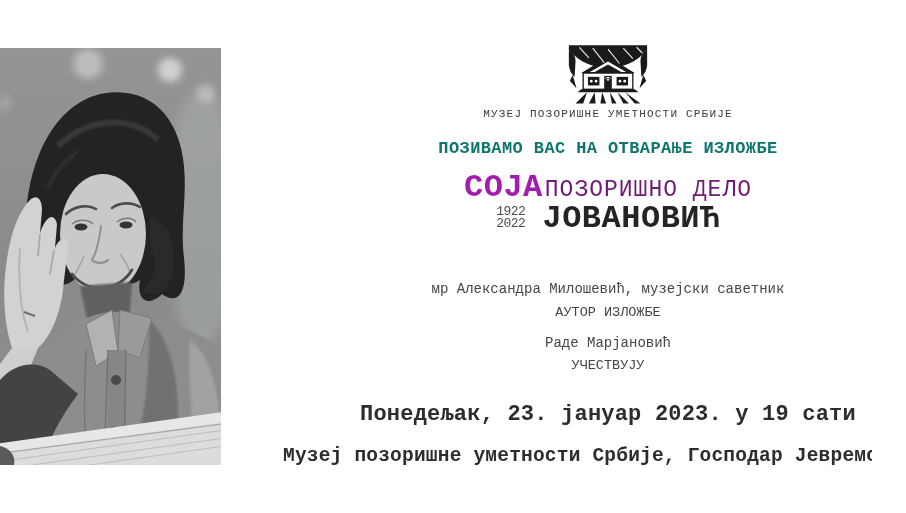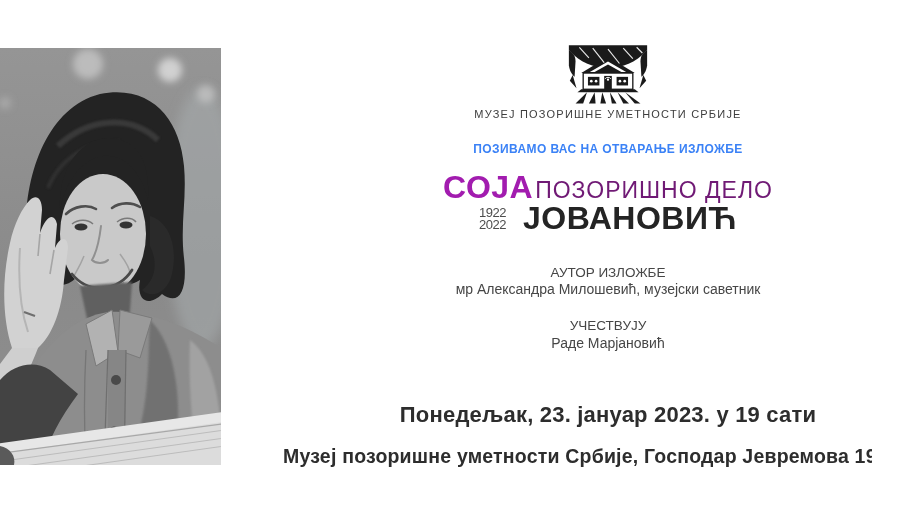--- a/index.html
+++ b/index.html
@@ -1,34 +1,34 @@
 <!DOCTYPE html>
 <html><head>
 <meta charset="utf-8">
 <style>
   html,body{margin:0;padding:0;background:#ffffff;}
   .card{
     position:relative;width:872px;height:513px;background:#ffffff;
-    overflow:hidden;font-family:Liberation Sans, sans-serif;
+    overflow:hidden;font-family:Liberation Mono, monospace;
   }
   .photo{position:absolute;left:0;top:48px;width:221px;height:417px;}
   .photo svg{display:block;width:221px;height:417px;}
   .blk{position:absolute;left:310px;width:596px;text-align:center;color:#3f3f3f;}
   .logo-wrap{top:44px;}
   .logo-wrap svg{display:inline-block;width:84px;height:60px;}
   .museum-name{top:107px;font-size:11px;letter-spacing:1.2px;line-height:14px;color:#3d3d3d;}
-  .invite{top:141px;font-size:12px;font-weight:bold;letter-spacing:.4px;line-height:16px;color:#3b82f6;}
+  .invite{top:141px;font-size:17px;font-weight:bold;letter-spacing:.4px;line-height:16px;color:#0f766e;}
   .title{top:172px;line-height:31px;white-space:nowrap;}
   .title .line{height:31px;}
   .t-first{font-size:32px;font-weight:bold;color:#a21caf;letter-spacing:.5px;}
   .t-sub{font-size:23px;font-weight:normal;color:#701a75;letter-spacing:1px;margin-left:2px;}
   .years{display:inline-block;font-size:13px;line-height:12px;color:#4d4d4d;margin-right:17px;letter-spacing:-.5px;}
   .years span{display:block;text-align:right;}
   .t-last{font-size:32px;font-weight:bold;color:#242424;letter-spacing:.5px;}
-  .lbl{font-size:13.5px;line-height:15px;color:#464646;}
+  .lbl{font-size:13.5px;line-height:15px;color:#464646;margin-top:40px;}
   .txt{font-size:14px;line-height:16px;color:#464646;}
   .author-label{top:265px;}
   .author-name{top:281px;}
   .part-label{top:318px;}
   .part-1{top:335px;}
   .part-2{top:353px;}
   .part-3{top:371px;}
   .datetime{top:404px;font-size:22px;font-weight:bold;line-height:22px;color:#2d2d2d;letter-spacing:.2px;}
   .venue{
     position:absolute;left:283px;top:445px;font-size:19.5px;font-weight:bold;

